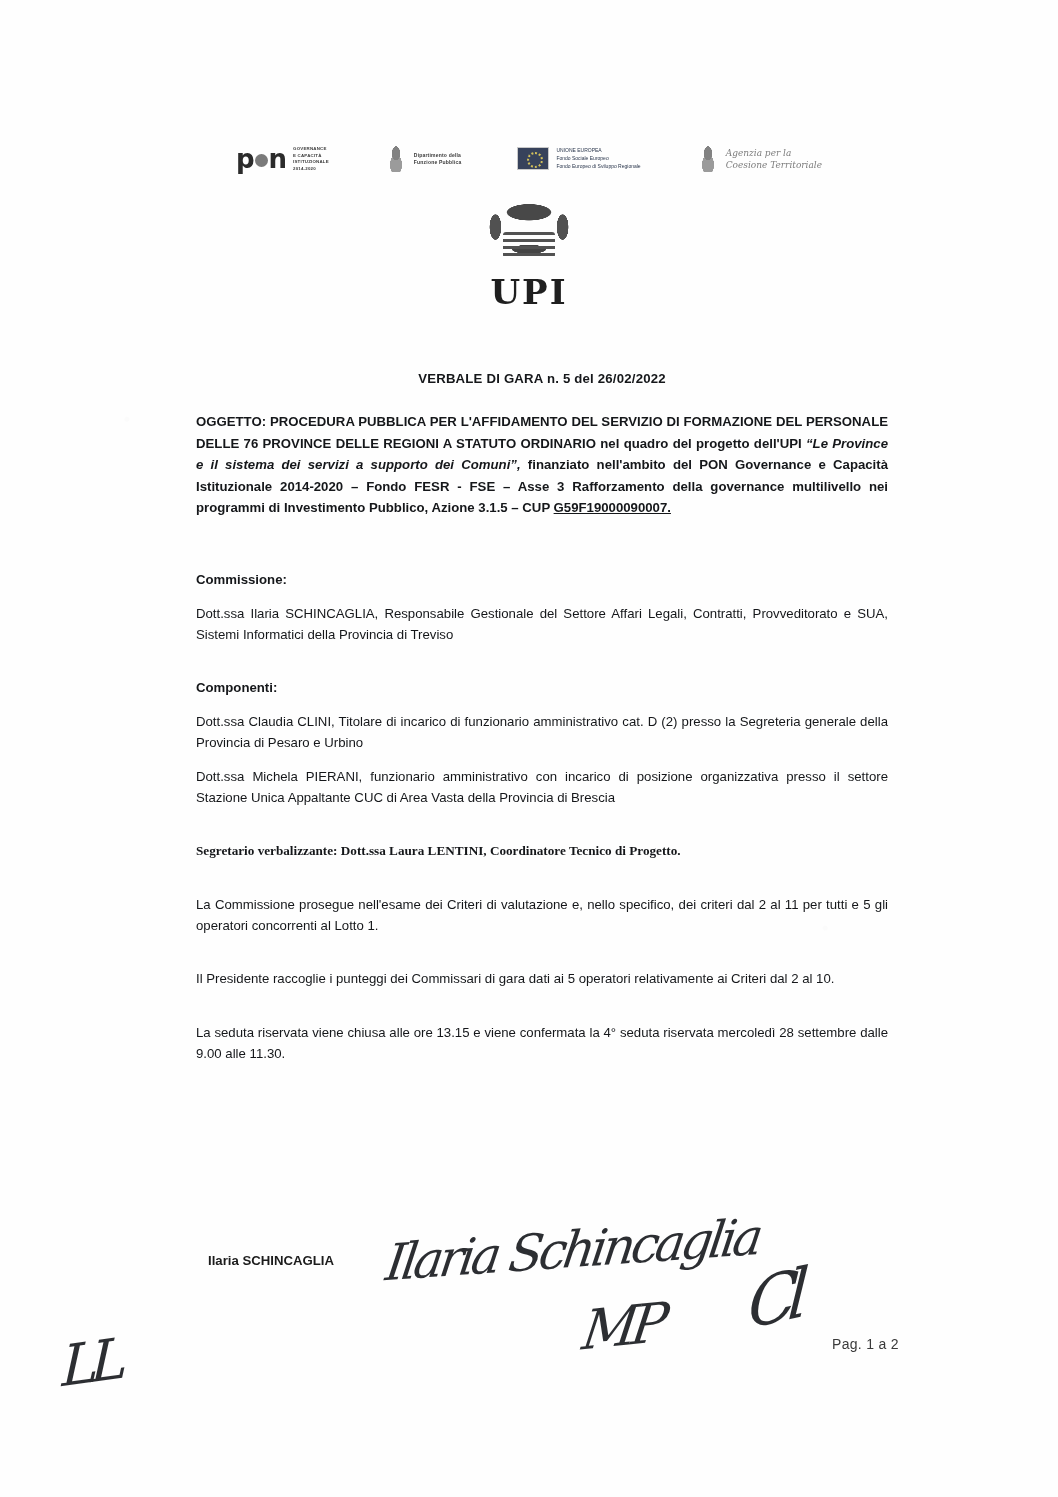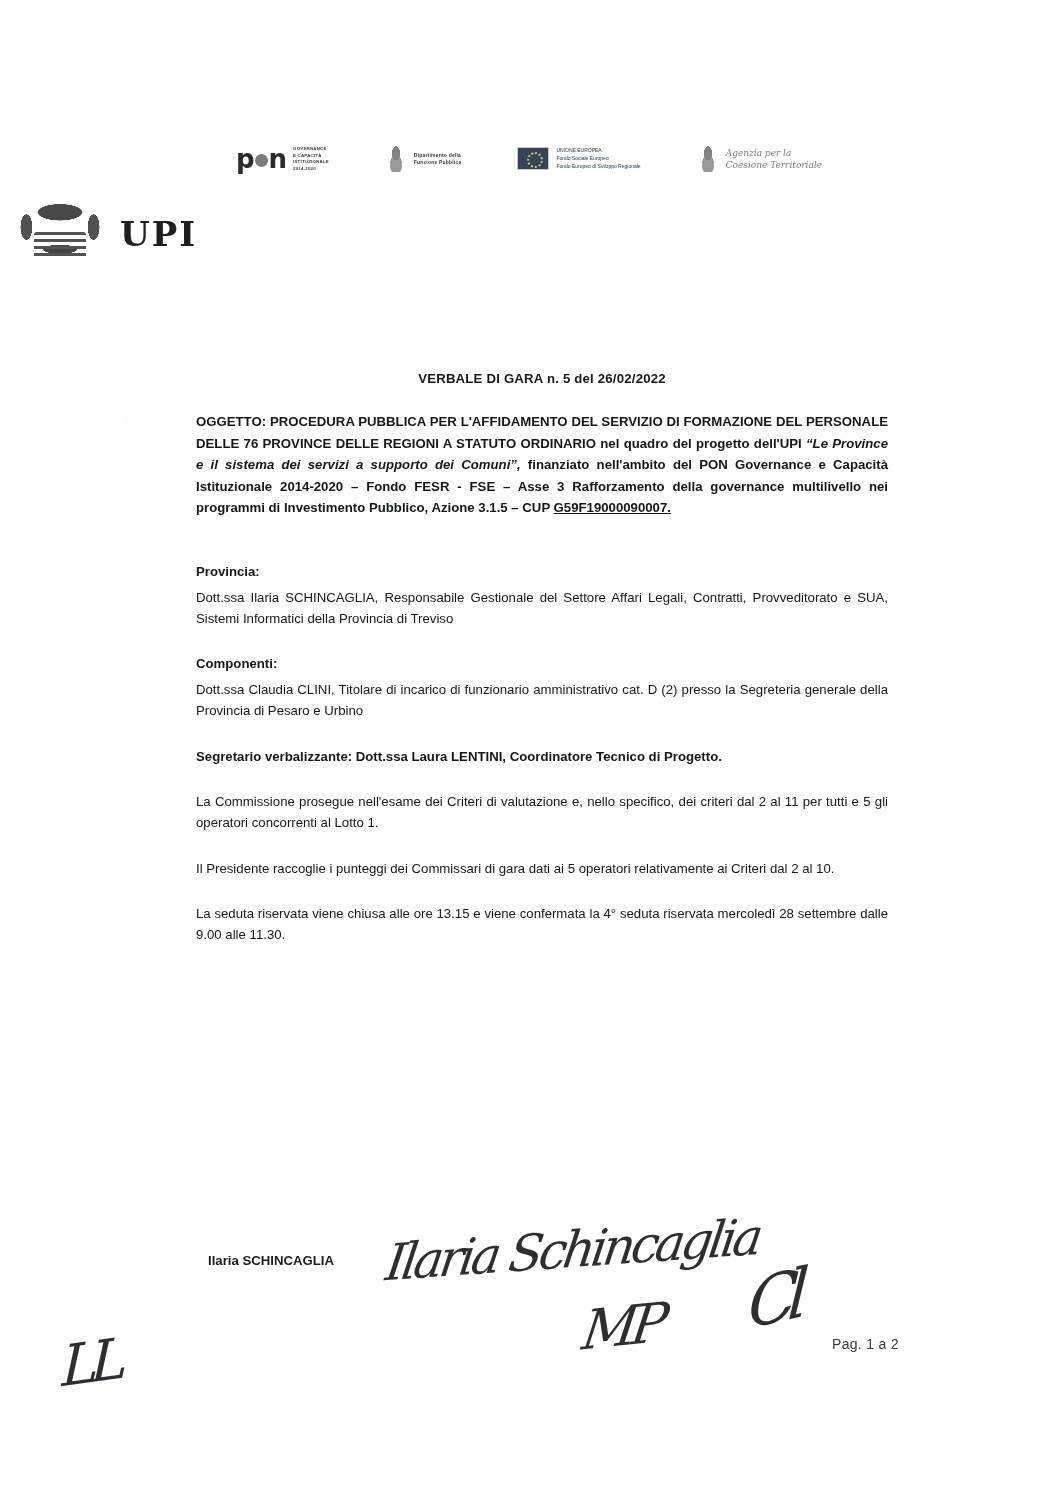--- a/index.html
+++ b/index.html
@@ -115,21 +115,21 @@
     opacity: .72;
   }
 
   
   .crest {
     position: absolute;
     top: 196px;
     left: 0;
     right: 0;
     display: flex;
-    flex-direction: row;
+    flex-direction: column;
     align-items: center;
   }
   .crest-art {
     width: 120px;
     height: 74px;
     position: relative;
     opacity: .88;
   }
   .crest-art .leaves {
     position: absolute;
@@ -171,27 +171,27 @@
     color: #15171a;
   }
   .doc-title {
     text-align: center;
     font-weight: 600;
     letter-spacing: .2px;
     margin-bottom: 22px;
     font-size: 13.2px;
   }
   p {
-    margin: 4px 0 4px 0;
+    margin: 12px 0 4px 0;
     text-align: justify;
   }
   .spacer-lg { height: 26px; }
   .spacer-md { height: 16px; }
   .spacer-sm { height: 9px; }
-  .b { font-weight: 700; }
+  .b { font-weight: 700; font-family: Liberation Serif, serif; }
   .i { font-style: italic; font-weight: 600; }
   .u { text-decoration: underline; font-weight: 700; }
   .oggetto { font-weight: 600; }
   .heading { font-weight: 700; margin-bottom: 1px; }
 
   
   .sig-row {
     position: absolute;
     left: 196px;
     top: 1243px;
@@ -307,27 +307,28 @@
       <span class="i">“Le Province e il sistema dei servizi a supporto dei Comuni”,</span>
       <span>finanziato nell'ambito del PON Governance e Capacità Istituzionale 2014-2020 – Fondo FESR - FSE – Asse 3 Rafforzamento della governance multilivello nei programmi di Investimento Pubblico, Azione 3.1.5 – CUP</span>
       <span class="u">G59F19000090007.</span>
     </p>
 
     <div class="spacer-lg"></div>
 
 
     <div class="spacer-sm"></div>
 
-    <p class="heading">Provincia:</p>
+    <p class="heading">Commissione:</p>
     <p>Dott.ssa Ilaria SCHINCAGLIA, Responsabile Gestionale del Settore Affari Legali, Contratti, Provveditorato e SUA, Sistemi Informatici della Provincia di Treviso</p>
 
     <div class="spacer-md"></div>
 
     <p class="heading">Componenti:</p>
     <p>Dott.ssa Claudia CLINI, Titolare di incarico di funzionario amministrativo cat. D (2) presso la Segreteria generale della Provincia di Pesaro e Urbino</p>
+    <p>Dott.ssa Michela PIERANI, funzionario amministrativo con incarico di posizione organizzativa presso il settore Stazione Unica Appaltante CUC di Area Vasta della Provincia di Brescia</p>
 
     <div class="spacer-md"></div>
 
     <p class="b">Segretario verbalizzante: Dott.ssa Laura LENTINI, Coordinatore Tecnico di Progetto.</p>
 
     <div class="spacer-md"></div>
 
     <p>La Commissione prosegue nell'esame dei Criteri di valutazione e, nello specifico, dei criteri dal 2 al 11 per tutti e 5 gli operatori concorrenti al Lotto 1.</p>
 
     <div class="spacer-md"></div>

